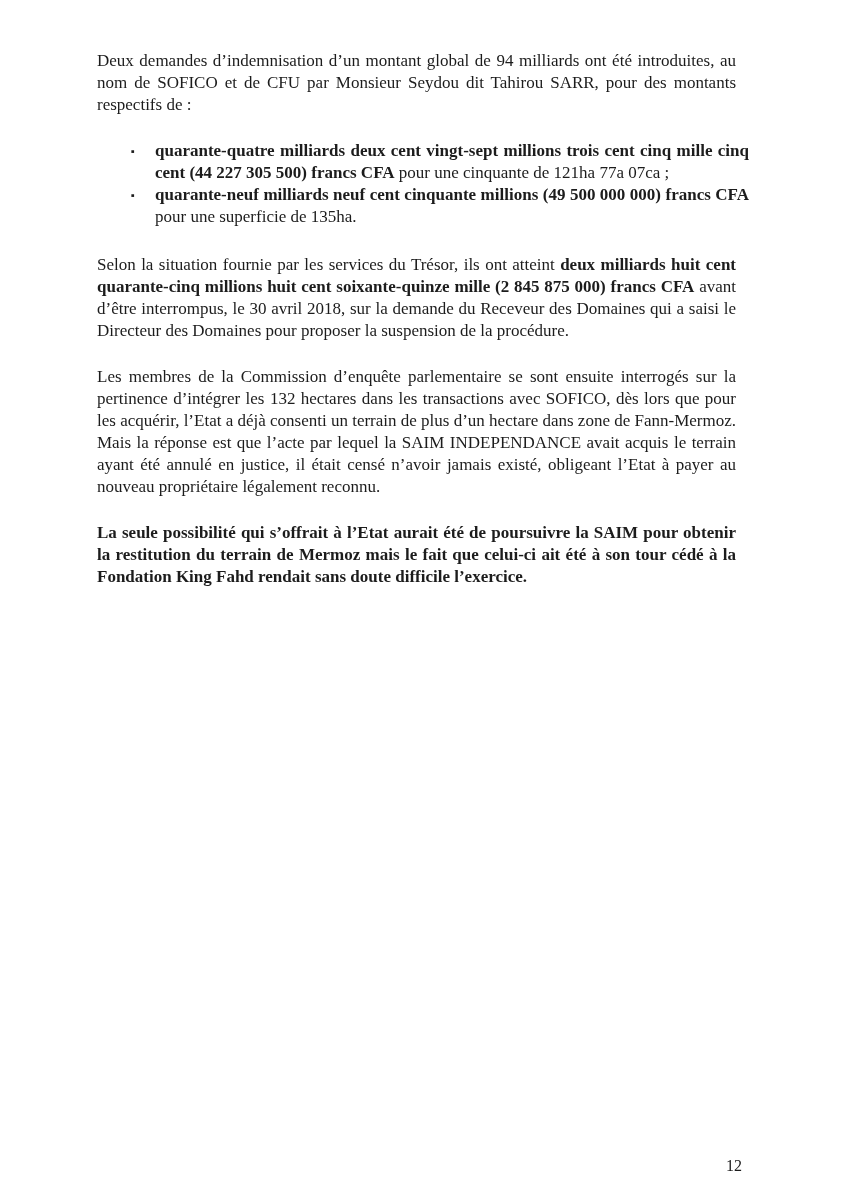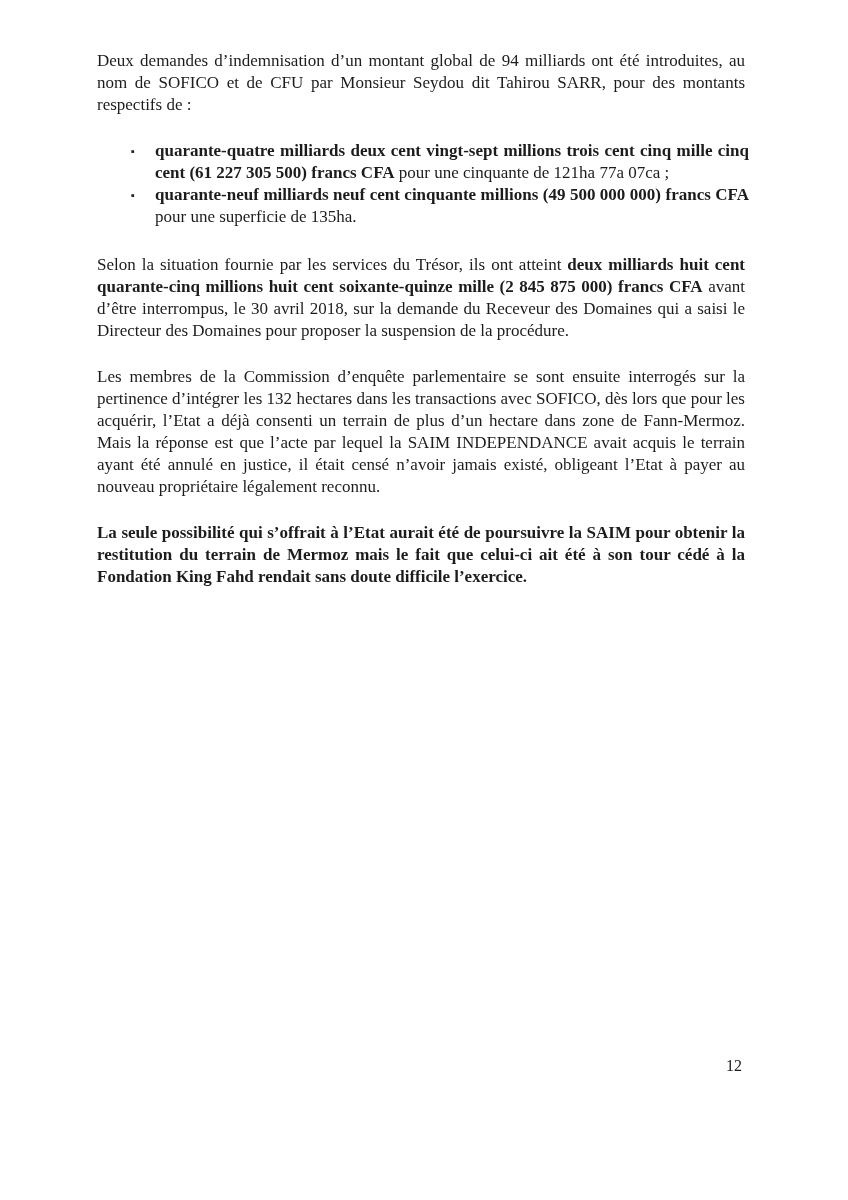--- a/index.html
+++ b/index.html
@@ -19,21 +19,21 @@
   .content {
     position: absolute;
     left: 97px;
     top: 50px;
     width: 652px;
   }
   .para {
     font-size: 17px;
     line-height: 22px;
     text-align: justify;
-    margin: 0 4px 24px 0;
+    margin: 0 13px 24px 0;
   }
   .bold {
     font-weight: bold;
   }
   .bullet-list {
     margin: 2px 0 26px 0;
     padding: 0;
   }
   .bullet-item {
     display: flex;
@@ -48,42 +48,42 @@
   }
   .bullet-text {
     flex: 1;
     font-size: 17px;
     line-height: 22px;
     text-align: justify;
   }
   .page-number {
     position: absolute;
     left: 726px;
-    top: 1056px;
+    top: 1156px;
     font-size: 16px;
     line-height: 20px;
     color: #1c1c1c;
   }
 </style>
 </head>
 <body>
 
 <div class="page">
   <div class="content">
 
     <p class="para">
       <span>Deux demandes d’indemnisation d’un montant global de 94 milliards ont été introduites, au nom de SOFICO et de CFU par Monsieur Seydou dit Tahirou SARR, pour des montants respectifs de :</span>
     </p>
 
     <div class="bullet-list">
 
       <div class="bullet-item">
         <span class="bullet-marker">▪</span>
         <div class="bullet-text">
-          <span class="bold">quarante-quatre milliards deux cent vingt-sept millions trois cent cinq mille cinq cent (61 227 305 500) francs CFA</span><span> pour une cinquante de 121ha 77a 07ca ;</span>
+          <span class="bold">quarante-quatre milliards deux cent vingt-sept millions trois cent cinq mille cinq cent (44 227 305 500) francs CFA</span><span> pour une cinquante de 121ha 77a 07ca ;</span>
         </div>
       </div>
 
       <div class="bullet-item">
         <span class="bullet-marker">▪</span>
         <div class="bullet-text">
           <span class="bold">quarante-neuf milliards neuf cent cinquante millions (49 500 000 000) francs CFA</span><span> pour une superficie de 135ha.</span>
         </div>
       </div>
 

